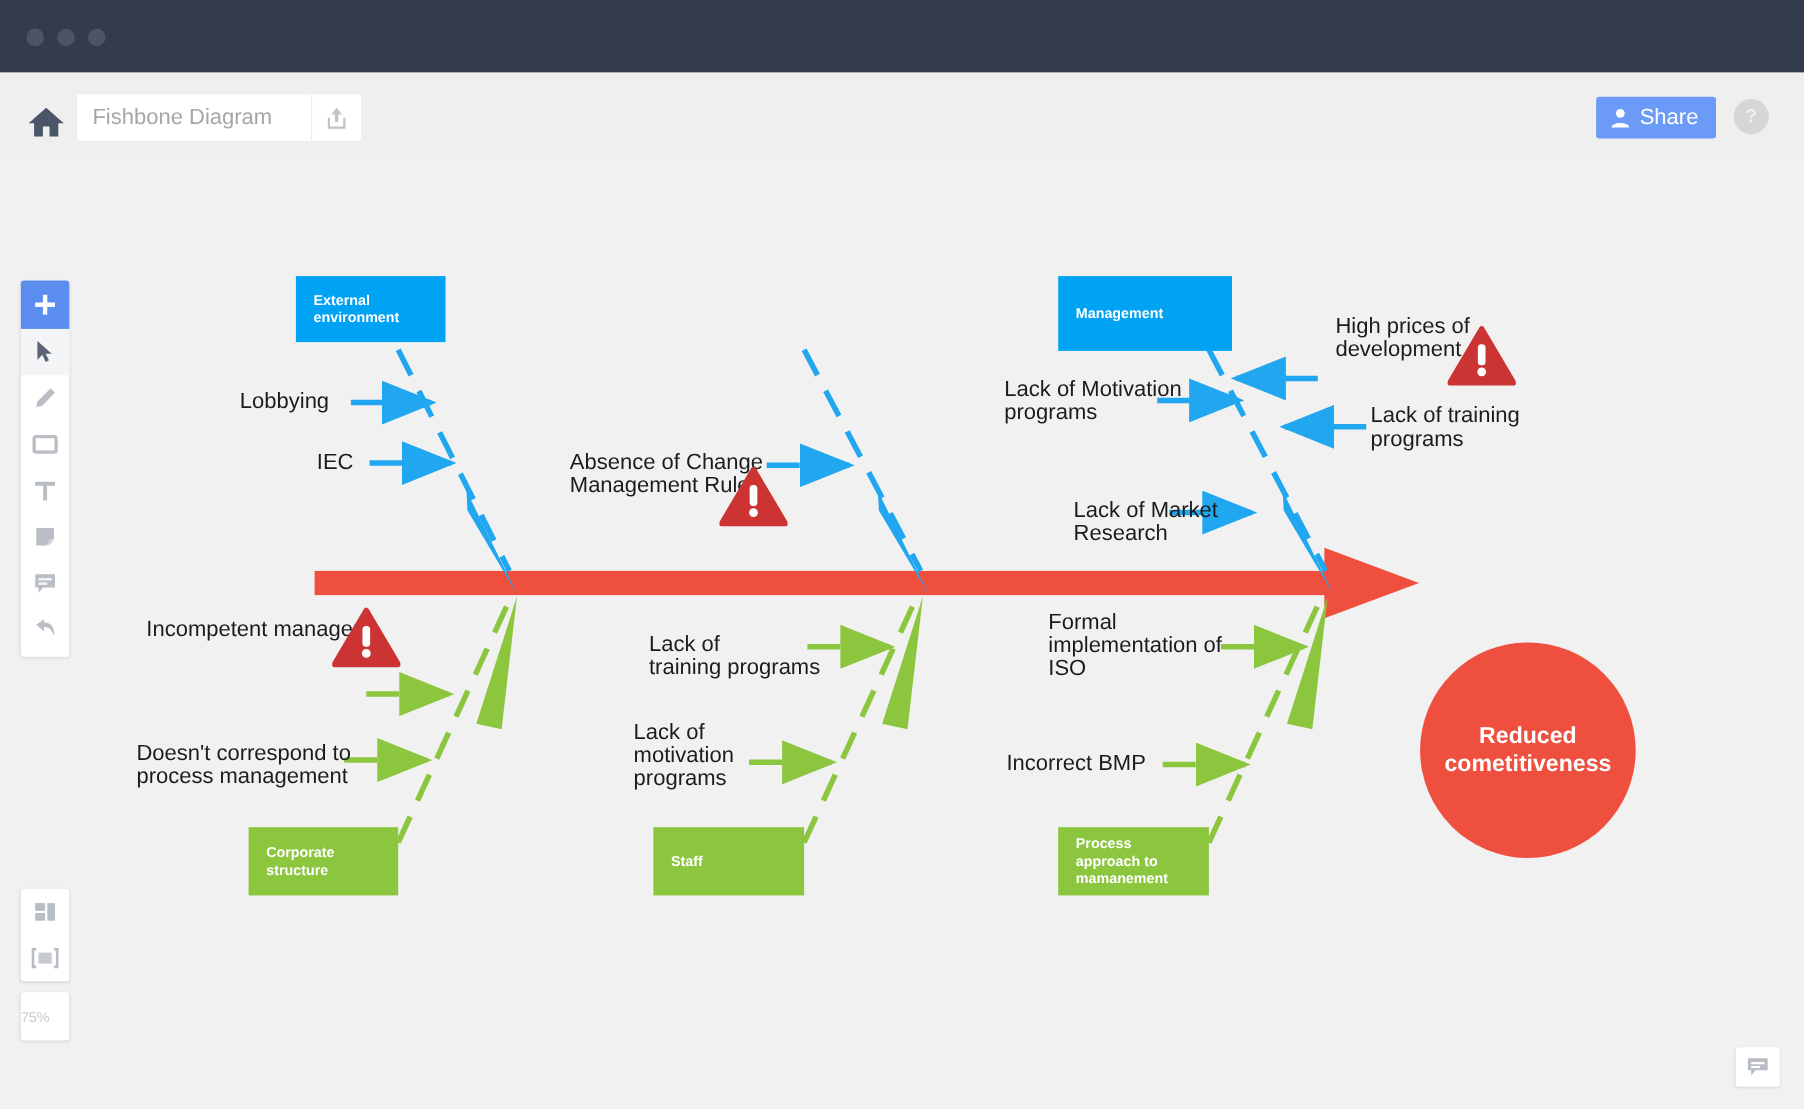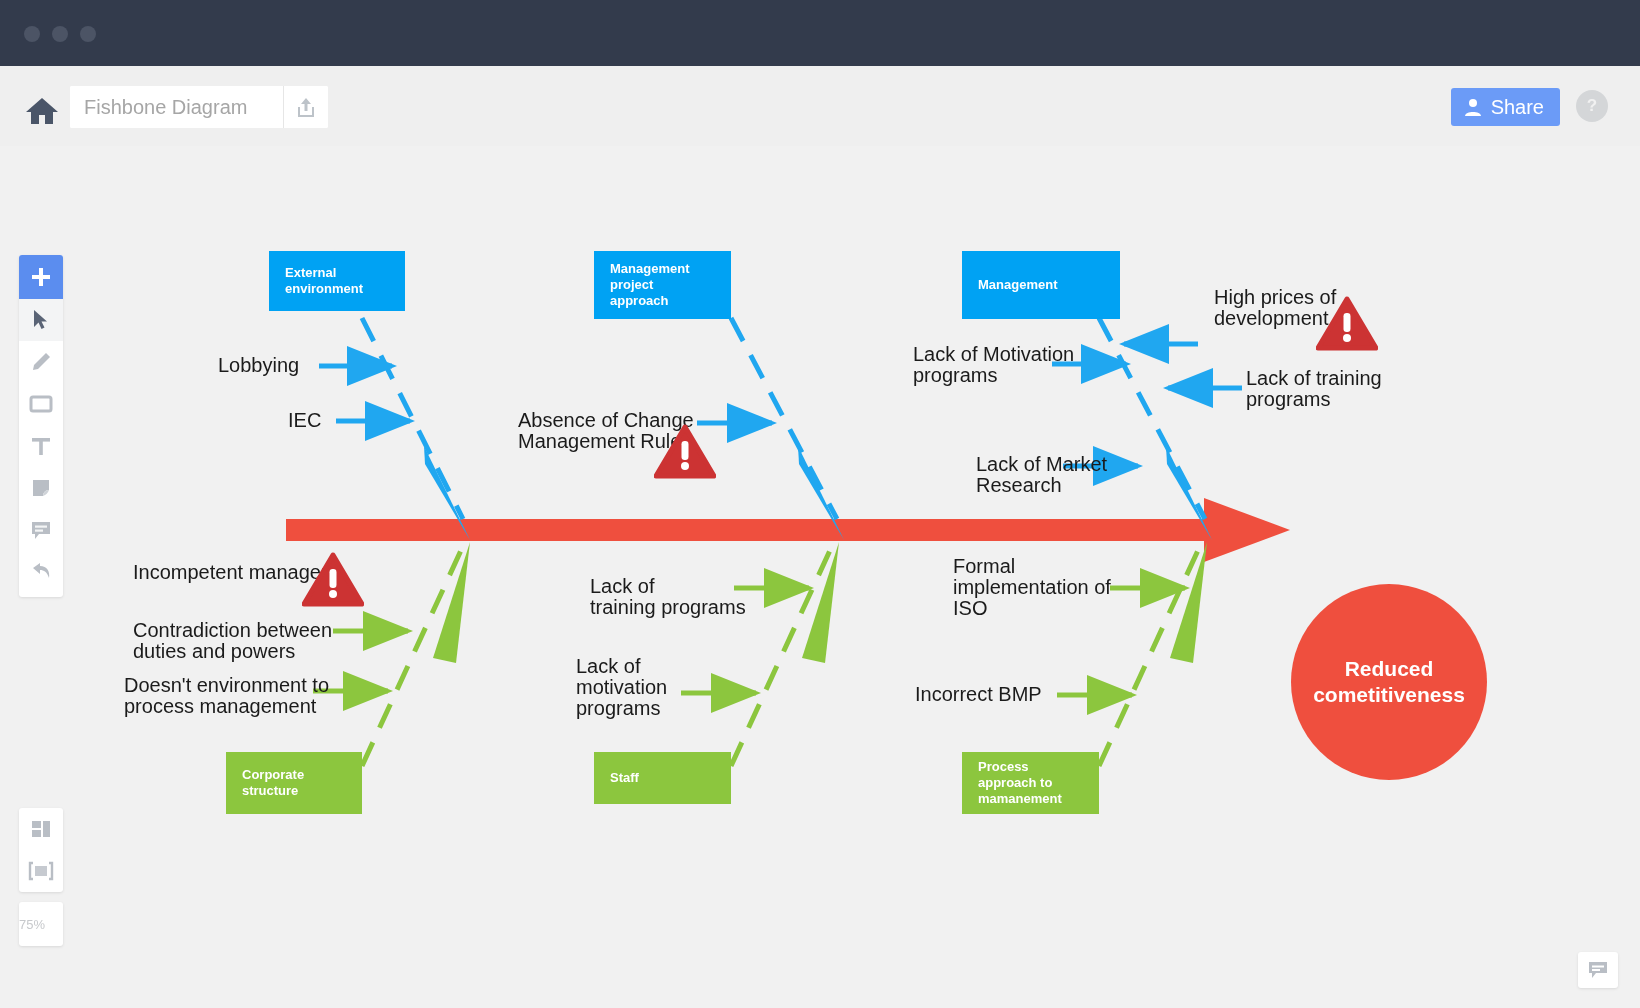--- a/index.html
+++ b/index.html
@@ -243,54 +243,49 @@
         <line x1="1110" y1="442" x2="1140" y2="442"></line>
         <line x1="1157" y1="442" x2="1185" y2="442" marker-end="url(#greenArrow)"></line>
         <line x1="1057" y1="549" x2="1087" y2="549"></line>
         <line x1="1104" y1="549" x2="1132" y2="549" marker-end="url(#greenArrow)"></line>
       </g>
     </svg>
 
     <div class="cat-box cat-blue" style="left:226px;top:105px;width:136px;height:60px;margin-left:43px;">
       <span>External environment</span>
     </div>
-    <div class="cat-box cat-blue" style="left:594px;top:105px;width:137px;height:68px;">
-      <span>Management project approach</span>
-    </div>
     <div class="cat-box cat-blue" style="left:962px;top:105px;width:158px;height:68px;">
       <span>Management</span>
     </div>
 
     <div class="cat-box cat-green" style="left:226px;top:606px;width:136px;height:62px;">
       <span>Corporate structure</span>
     </div>
-    <div class="cat-box cat-green" style="left:594px;top:606px;width:137px;height:52px;">
+    <div class="cat-box cat-green" style="left:594px;top:606px;width:137px;height:62px;">
       <span>Staff</span>
     </div>
     <div class="cat-box cat-green" style="left:962px;top:606px;width:137px;height:62px;">
       <span>Process approach to mamanement</span>
     </div>
 
     <div class="cause" style="left:218px;top:209px;">Lobbying</div>
     <div class="cause" style="left:288px;top:264px;">IEC</div>
     <div class="cause" style="left:518px;top:264px;">Absence of Change
 Management Rules</div>
     <div class="cause" style="left:913px;top:198px;">Lack of Motivation
 programs</div>
     <div class="cause" style="left:976px;top:308px;">Lack of Market
 Research</div>
     <div class="cause" style="left:1214px;top:141px;">High prices of
 development</div>
     <div class="cause" style="left:1246px;top:222px;">Lack of training
 programs</div>
 
     <div class="cause" style="left:133px;top:416px;">Incompetent managers</div>
-    <div class="cause" style="left:133px;top:474px;">Contradiction between
-duties and powers</div>
-    <div class="cause" style="left:124px;top:529px;">Doesn't environment to
+    <div class="cause" style="left:124px;top:529px;">Doesn't correspond to
 process management</div>
     <div class="cause" style="left:590px;top:430px;">Lack of
 training programs</div>
     <div class="cause" style="left:576px;top:510px;">Lack of
 motivation
 programs</div>
     <div class="cause" style="left:953px;top:410px;">Formal
 implementation of
 ISO</div>
     <div class="cause" style="left:915px;top:538px;">Incorrect BMP</div>

